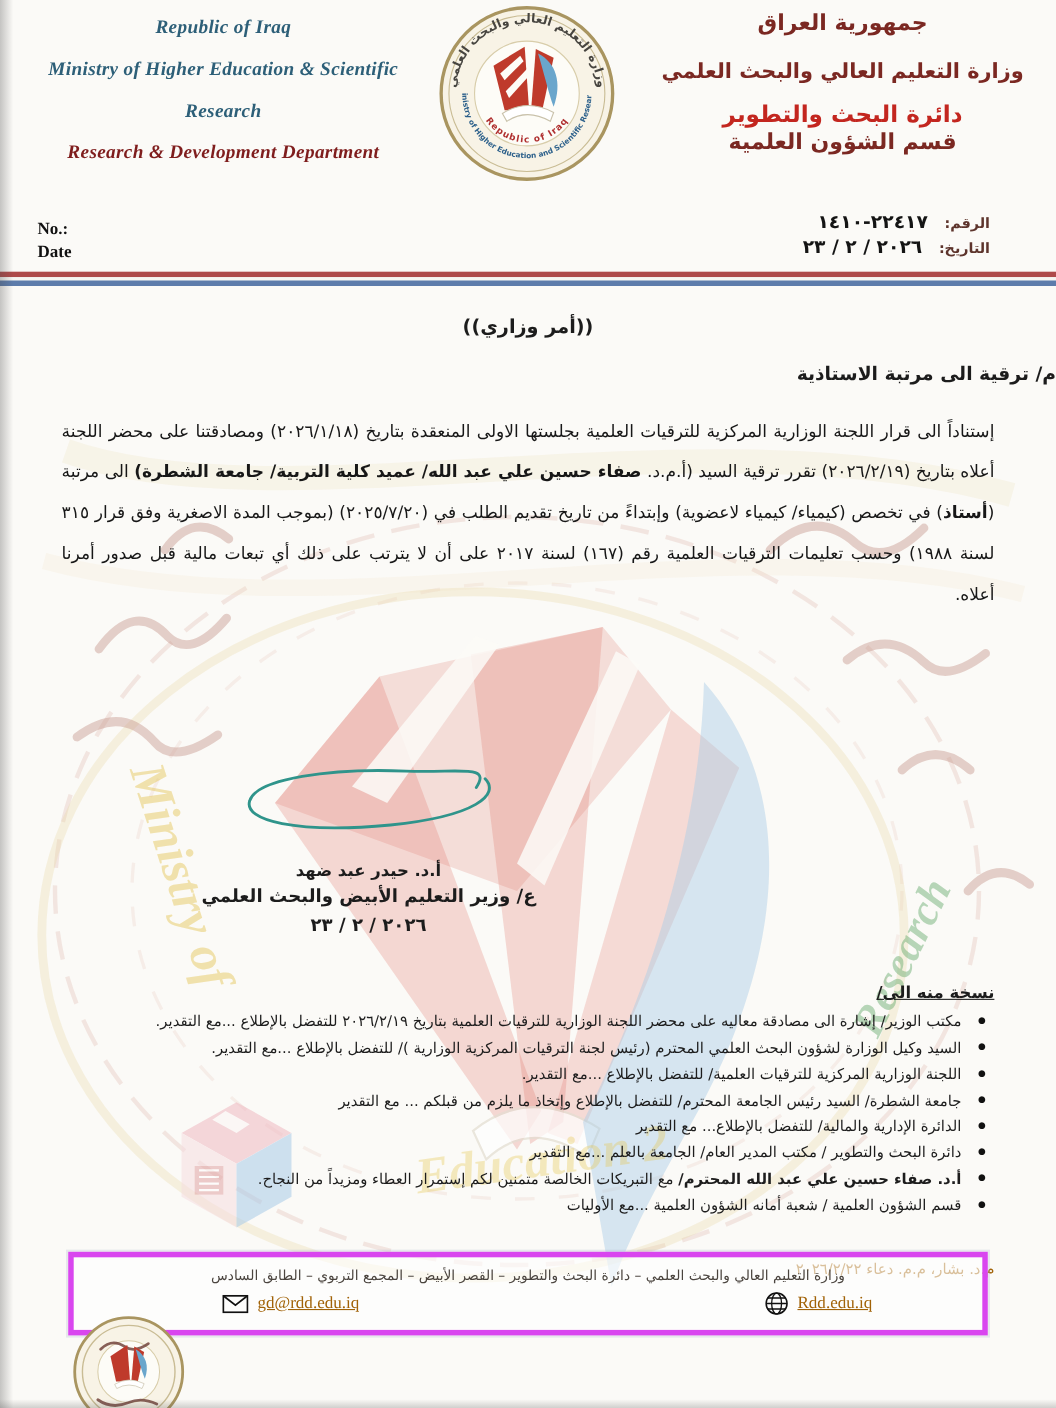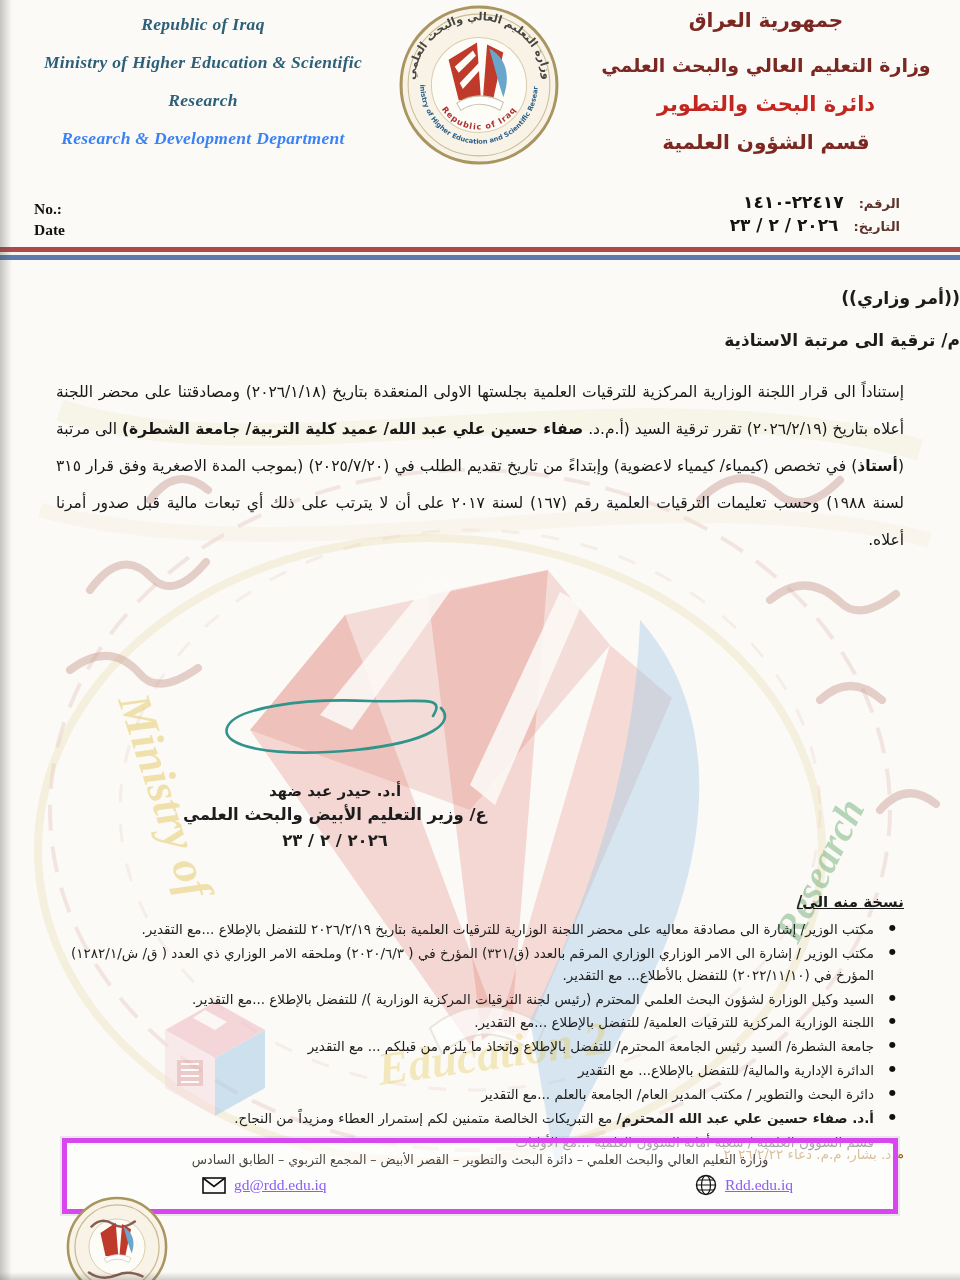--- a/index.html
+++ b/index.html
@@ -7,41 +7,41 @@
         overflow:hidden;font-family:"DejaVu Sans",sans-serif;color:#1c1c1c;}
   .edge-l{position:absolute;left:0;top:0;width:12px;height:100%;
           background:linear-gradient(90deg,rgba(70,70,70,.30),rgba(0,0,0,0));z-index:5;}
   .edge-b{position:absolute;left:0;bottom:0;width:100%;height:8px;
           background:linear-gradient(0deg,rgba(80,80,80,.25),rgba(0,0,0,0));z-index:5;}
 
   
   .hdr-en{position:absolute;left:28px;top:14px;width:350px;text-align:center;
           font-family:"Liberation Serif",serif;font-style:italic;font-weight:bold;z-index:2;}
   .hdr-en .l{font-size:17.5px;color:#2d5f78;margin-bottom:17px;letter-spacing:.3px;}
-  .hdr-en .l.red{color:#3b82f6;}
+  .hdr-en .l.red{color:#7f1d1d;}
   .hdr-logo{position:absolute;left:398px;top:4px;width:162px;height:162px;z-index:2;}
   .hdr-ar{position:absolute;right:14px;top:8px;width:360px;text-align:center;direction:rtl;z-index:2;}
   .hdr-ar .country{font-size:20px;font-weight:bold;color:#7b2822;letter-spacing:2px;}
   .hdr-ar .ministry{font-size:19px;font-weight:bold;color:#7b2822;margin-top:22px;white-space:nowrap;letter-spacing:1px;}
   .hdr-ar .dept{font-size:21px;font-weight:bold;color:#c3261f;margin-top:16px;}
-  .hdr-ar .section{font-size:20px;font-weight:bold;color:#7b2822;margin-top:14px;letter-spacing:1px;}
+  .hdr-ar .section{font-size:20px;font-weight:bold;color:#7b2822;letter-spacing:1px;}
   .ref-ar{position:absolute;right:60px;top:192px;direction:rtl;text-align:right;z-index:2;}
   .ref-ar .row{margin-bottom:3px;}
   .ref-ar .lab{font-size:13px;font-weight:bold;color:#5d342c;margin-left:10px;}
   .ref-ar .val{font-size:17px;font-weight:bold;color:#141414;letter-spacing:1px;margin-top:36px;}
   .ref-en{position:absolute;left:34px;top:200px;font-family:"Liberation Serif",serif;
           font-weight:bold;font-size:15.5px;color:#111;z-index:2;}
   .ref-en div{margin-bottom:3px;}
   .divider{position:absolute;left:0;top:247px;width:100%;z-index:2;}
   .divider .r{height:5px;background:#ae4a4a;}
   .divider .g{height:3px;background:#f6f5f1;}
   .divider .b{height:5px;background:#5d7cab;}
 
   
-  .o-title{position:absolute;left:0;top:288px;width:100%;text-align:right;direction:rtl;
+  .o-title{position:absolute;left:0;top:288px;width:100%;text-align:center;direction:rtl;
            font-size:17.5px;font-weight:bold;z-index:2;}
   .o-subject{position:absolute;left:0;top:330px;width:100%;text-align:right;direction:rtl;
            font-size:17px;font-weight:bold;z-index:2;}
   .o-body{position:absolute;right:56px;left:56px;top:374px;direction:rtl;text-align:justify;
           font-size:15.5px;line-height:37px;color:#171717;z-index:2;}
   .bold{font-weight:bold;}
 
   
   .sig{position:absolute;left:150px;top:688px;width:370px;text-align:center;direction:rtl;z-index:2;}
   .sig svg{display:block;margin:0 auto -24px auto;}
@@ -59,21 +59,21 @@
   .admin{position:absolute;right:56px;top:1146px;direction:rtl;font-size:13.5px;color:#a16207;z-index:2;}
 
   
   .fbox{position:absolute;left:62px;right:62px;top:1138px;height:66px;background:rgba(255,255,255,.6);
         border:5px solid #d946ef;box-shadow:0 0 0 2px rgba(168,178,198,.25);z-index:3;}
   .fbox .addr{direction:rtl;text-align:center;font-size:12.5px;color:#4a443e;
               padding:9px 70px 0 70px;font-weight:500;}
   .fbox .contacts{display:flex;justify-content:space-between;align-items:center;
                   padding:7px 100px 0 135px;}
   .citem{display:flex;align-items:center;gap:8px;}
-  .clink{font-family:"Liberation Serif",serif;font-size:15.5px;color:#8b5cf6;
+  .clink{font-family:"Liberation Serif",serif;font-size:15.5px;color:#a16207;
          text-decoration:underline;cursor:pointer;}
   .flogo{position:absolute;left:66px;top:1196px;width:102px;height:102px;z-index:4;}
 
   
   .wm{position:absolute;left:0;top:380px;width:960px;height:820px;z-index:0;pointer-events:none;}
   .wmtext{font-family:"Liberation Serif",serif;font-style:italic;font-weight:bold;}
 </style>
 </head>
 <body>
 
@@ -202,21 +202,20 @@
     </svg>
     <div class="name">أ.د. حيدر عبد ضهد</div>
     <div class="title">ع/ وزير التعليم الأبيض والبحث العلمي</div>
     <div class="date" dir="ltr">٢٠٢٦ / ٢ / ٢٣</div>
   </div>
 
   <div class="copies">
     <div class="head">نسخة منه الى/</div>
     <ul>
       <li><span class="bold"></span><span>مكتب الوزير/ إشارة الى مصادقة معاليه على محضر اللجنة الوزارية للترقيات العلمية بتاريخ ٢٠٢٦/٢/١٩ للتفضل بالإطلاع ...مع التقدير.</span></li>
-      <li><span class="bold"></span><span>مكتب الوزير / إشارة الى الامر الوزاري الوزاري المرقم بالعدد (ق/٣٢١) المؤرخ في ( ٢٠٢٠/٦/٣) وملحقه الامر الوزاري ذي العدد ( ق/ ش/١٢٨٢/١) المؤرخ في (٢٠٢٢/١١/١٠) للتفضل بالأطلاع... مع التقدير.</span></li>
       <li><span class="bold"></span><span>السيد وكيل الوزارة لشؤون البحث العلمي المحترم (رئيس لجنة الترقيات المركزية الوزارية )/ للتفضل بالإطلاع ...مع التقدير.</span></li>
       <li><span class="bold"></span><span>اللجنة الوزارية المركزية للترقيات العلمية/ للتفضل بالإطلاع ...مع التقدير.</span></li>
       <li><span class="bold"></span><span>جامعة الشطرة/ السيد رئيس الجامعة المحترم/ للتفضل بالإطلاع وإتخاذ ما يلزم من قبلكم ... مع التقدير</span></li>
       <li><span class="bold"></span><span>الدائرة الإدارية والمالية/ للتفضل بالإطلاع... مع التقدير</span></li>
       <li><span class="bold"></span><span>دائرة البحث والتطوير / مكتب المدير العام/ الجامعة بالعلم ...مع التقدير</span></li>
       <li><span class="bold">أ.د. صفاء حسين علي عبد الله المحترم/</span><span> مع التبريكات الخالصة متمنين لكم إستمرار العطاء ومزيداً من النجاح.</span></li>
       <li><span class="bold"></span><span>قسم الشؤون العلمية / شعبة أمانه الشؤون العلمية ...مع الأوليات</span></li>
     </ul>
   </div>
 

